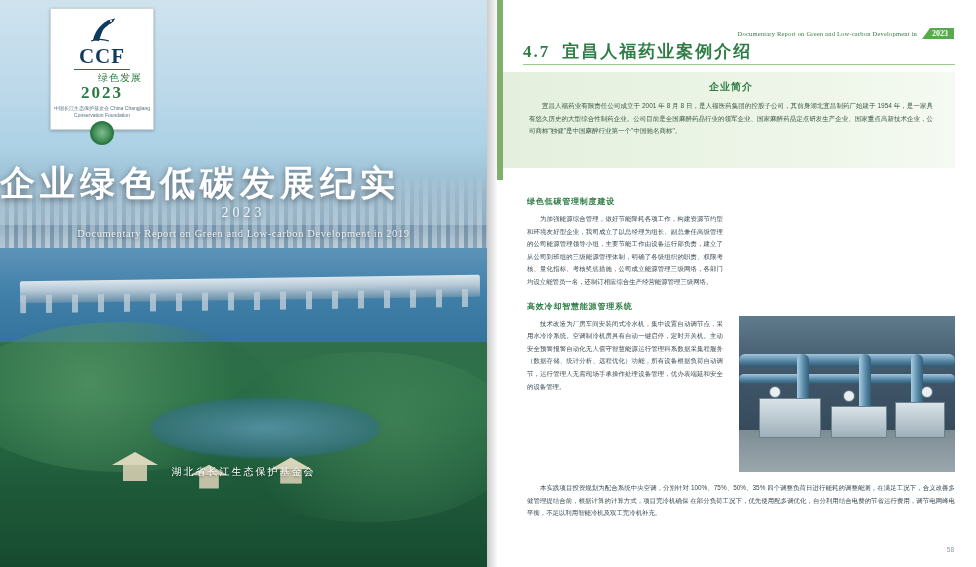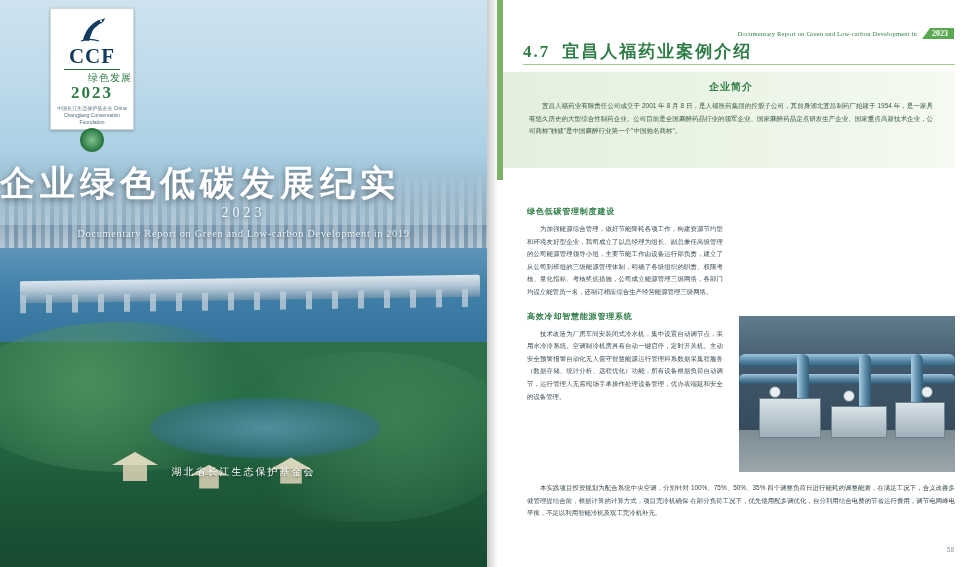--- a/index.html
+++ b/index.html
@@ -131,21 +131,21 @@
     background: rgba(225,212,185,0.85);
   }
   .pav1 { left: 112px; }
   .pav2 { left: 186px; top: 462px; transform: scale(0.82); }
   .pav3 { left: 268px; top: 456px; transform: scale(0.9); }
 
   .ccf-badge {
     position: absolute;
     left: 50px;
     top: 8px;
-    width: 84px;
+    width: 104px;
     height: 122px;
     background: #ffffff;
     border: 1px solid #cfd6da;
     box-shadow: 0 1px 3px rgba(0,0,0,0.25);
     text-align: center;
     box-sizing: border-box;
     padding-top: 4px;
   }
   .ccf-bird {
     width: 34px; height: 30px;
@@ -328,21 +328,20 @@
     position: absolute;
     left: 40px; top: 196px;
     width: 196px;
   }
   .sec-head {
     color: #2f7d46;
     font-size: 8px;
     font-weight: bold;
     letter-spacing: 0.8px;
     margin-bottom: 6px;
-    margin-top: 10px;
   }
   .para {
     color: #3a4a52;
     font-size: 6.4px;
     line-height: 12.6px;
     text-align: justify;
     text-indent: 13px;
     margin: 0 0 8px 0;
   }
   .sec2 { margin-top: 12px; }

